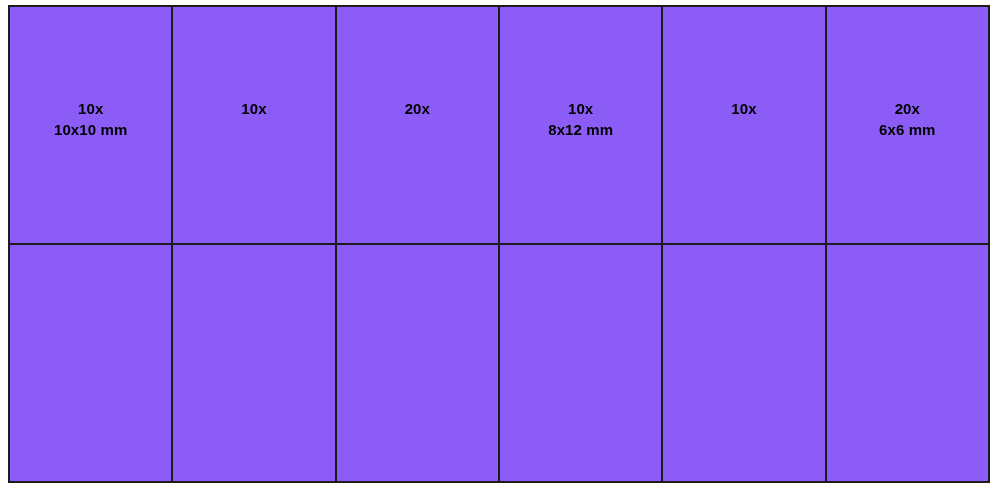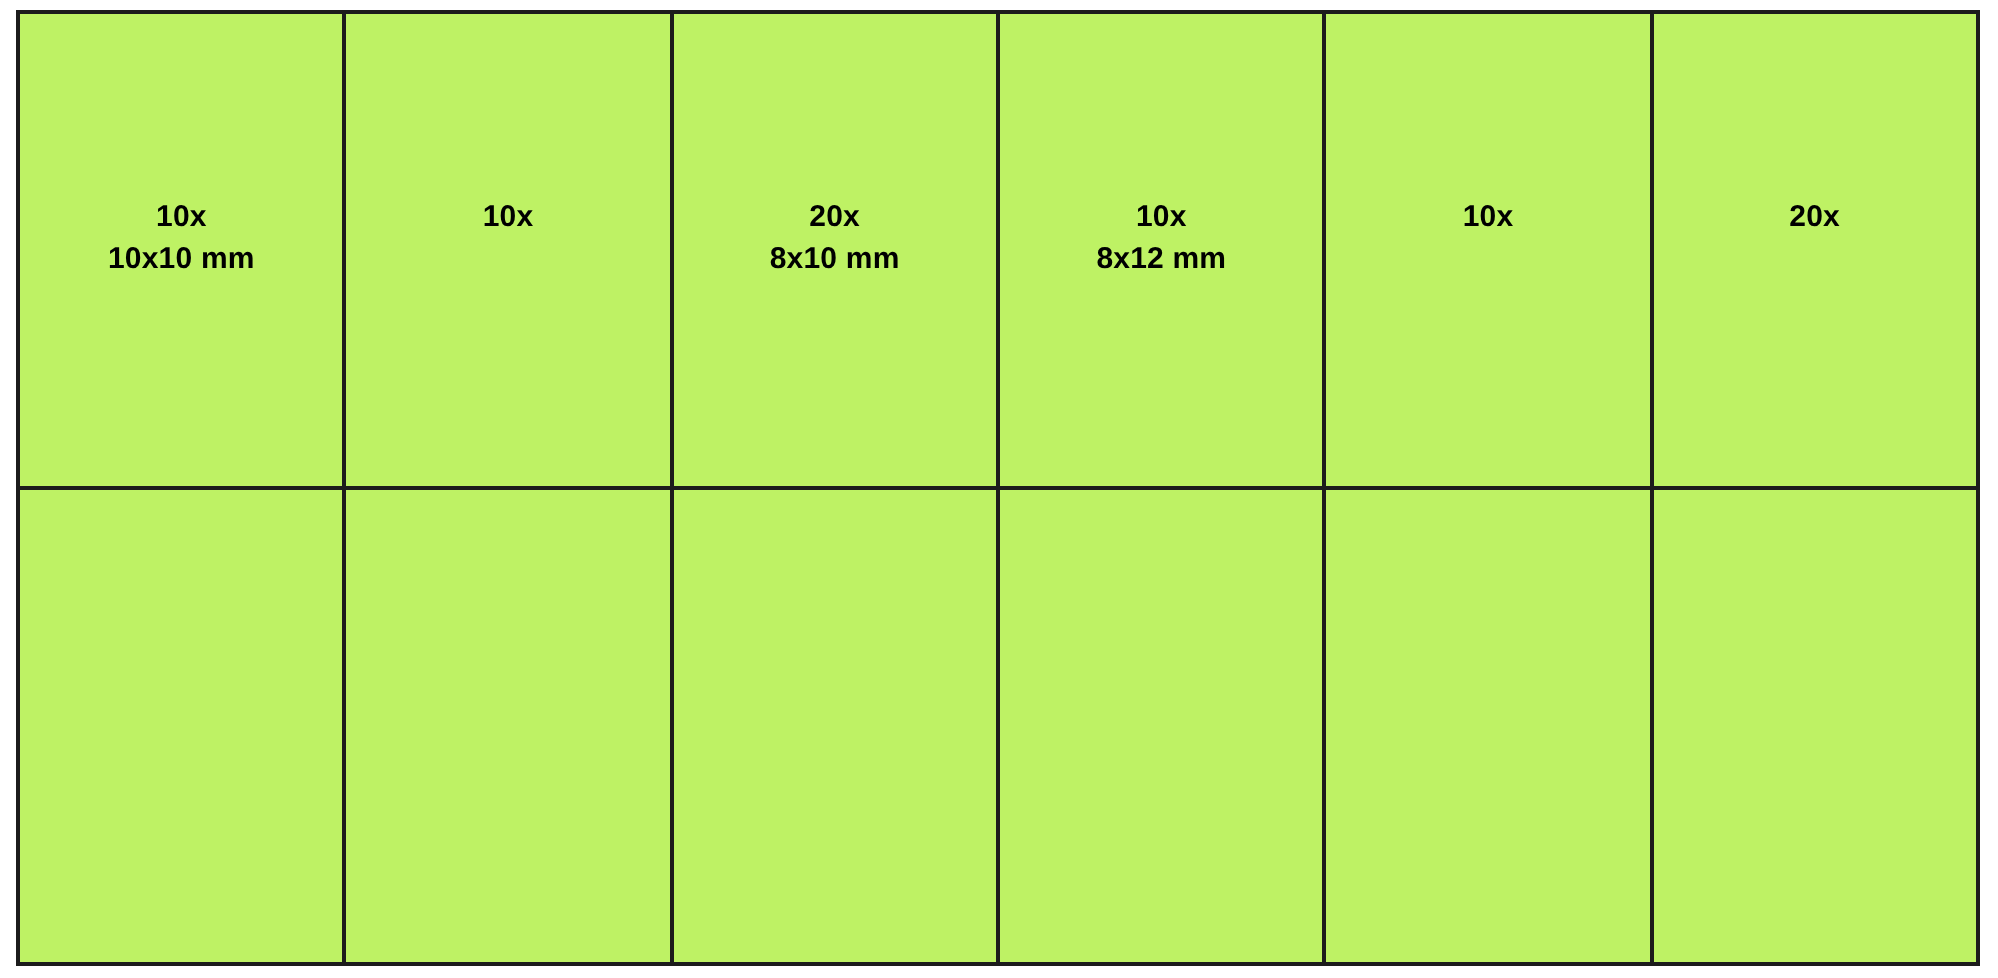--- a/index.html
+++ b/index.html
@@ -25,21 +25,21 @@
     grid-template-rows: repeat(2, 1fr);
     border-top: 2px solid #1c1c1c;
     border-left: 2px solid #1c1c1c;
     box-sizing: border-box;
   }
   .cell {
     border-right: 2px solid #1c1c1c;
     border-bottom: 2px solid #1c1c1c;
     box-sizing: border-box;
     position: relative;
-    background: #bef264;
+    background: #8b5cf6;
   }
   .cell-inner {
     position: absolute;
     left: 0;
     right: 0;
     text-align: center;
   }
   .row-top .cell-inner {
     top: 92px;
   }
@@ -70,40 +70,40 @@
 
   <div class="cell row-top">
     <div class="cell-inner">
       <div class="qty">10x</div>
     </div>
   </div>
 
   <div class="cell row-top">
     <div class="cell-inner">
       <div class="qty">20x</div>
-      <div class="size">8x10 mm</div>
     </div>
   </div>
 
   <div class="cell row-top">
     <div class="cell-inner">
       <div class="qty">10x</div>
       <div class="size">8x12 mm</div>
     </div>
   </div>
 
   <div class="cell row-top">
     <div class="cell-inner">
       <div class="qty">10x</div>
     </div>
   </div>
 
   <div class="cell row-top">
     <div class="cell-inner">
       <div class="qty">20x</div>
+      <div class="size">6x6 mm</div>
     </div>
   </div>
 
   <div class="cell row-bottom">
     
   </div>
 
   <div class="cell row-bottom">
     
   </div>

